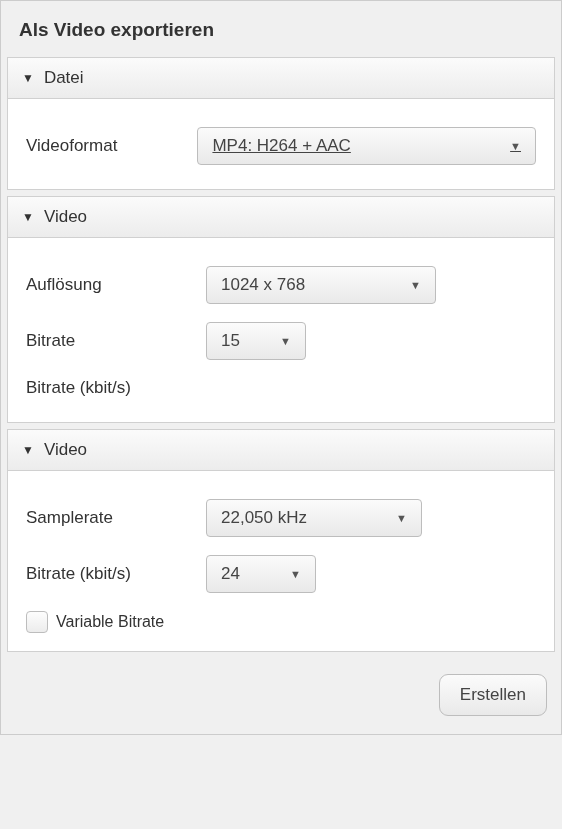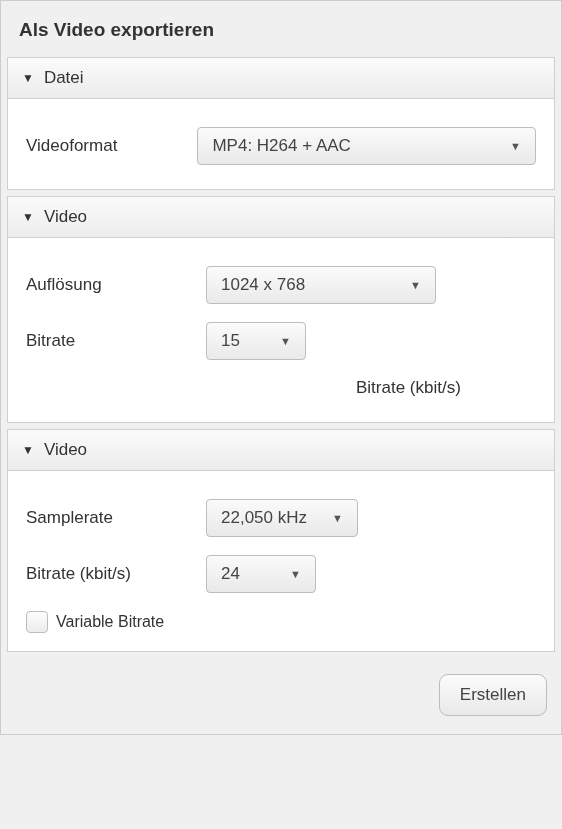--- a/index.html
+++ b/index.html
@@ -46,21 +46,21 @@
   }
   .section-body {
     padding: 14px 18px 18px 18px;
   }
   .row {
     display: flex;
     align-items: center;
     margin: 18px 0;
   }
   .row:first-child { margin-top: 14px; }
-  .row:last-child { margin-bottom: 6px; justify-content: flex-end; }
+  .row:last-child { margin-bottom: 6px; }
   .row-label {
     width: 180px;
     font-size: 17px;
     color: #333;
   }
   .select {
     display: flex;
     align-items: center;
     justify-content: space-between;
     background: linear-gradient(#fbfbfb, #e9e9e9);
@@ -70,21 +70,21 @@
     font-size: 17px;
     color: #444;
     cursor: pointer;
     min-width: 0;
   }
   .select .caret {
     margin-left: 14px;
     font-size: 11px;
     color: #555;
   }
-  .select.w-wide { width: 354px; }
+  .select.w-wide { width: 354px; text-decoration: underline; }
   .select.w-med  { width: 230px; }
   .select.w-sm   { width: 100px; }
   .select.w-smm  { width: 110px; }
   .text-input {
     border: 1px solid #bdbdbd;
     border-radius: 3px;
     background: #fff;
     padding: 8px 12px;
     font-size: 17px;
     width: 90px;
@@ -169,21 +169,21 @@
   </div>
 
   <div class="section">
     <div class="section-header">
       <span class="tri">▼</span>
       <span class="label">Video</span>
     </div>
     <div class="section-body">
       <div class="row">
         <div class="row-label">Samplerate</div>
-        <div class="select w-med" style="width:152px">
+        <div class="select w-med" style="width:216px">
           <span>22,050 kHz</span>
           <span class="caret">▼</span>
         </div>
       </div>
       <div class="row">
         <div class="row-label">Bitrate (kbit/s)</div>
         <div class="select w-smm">
           <span>24</span>
           <span class="caret">▼</span>
         </div>

